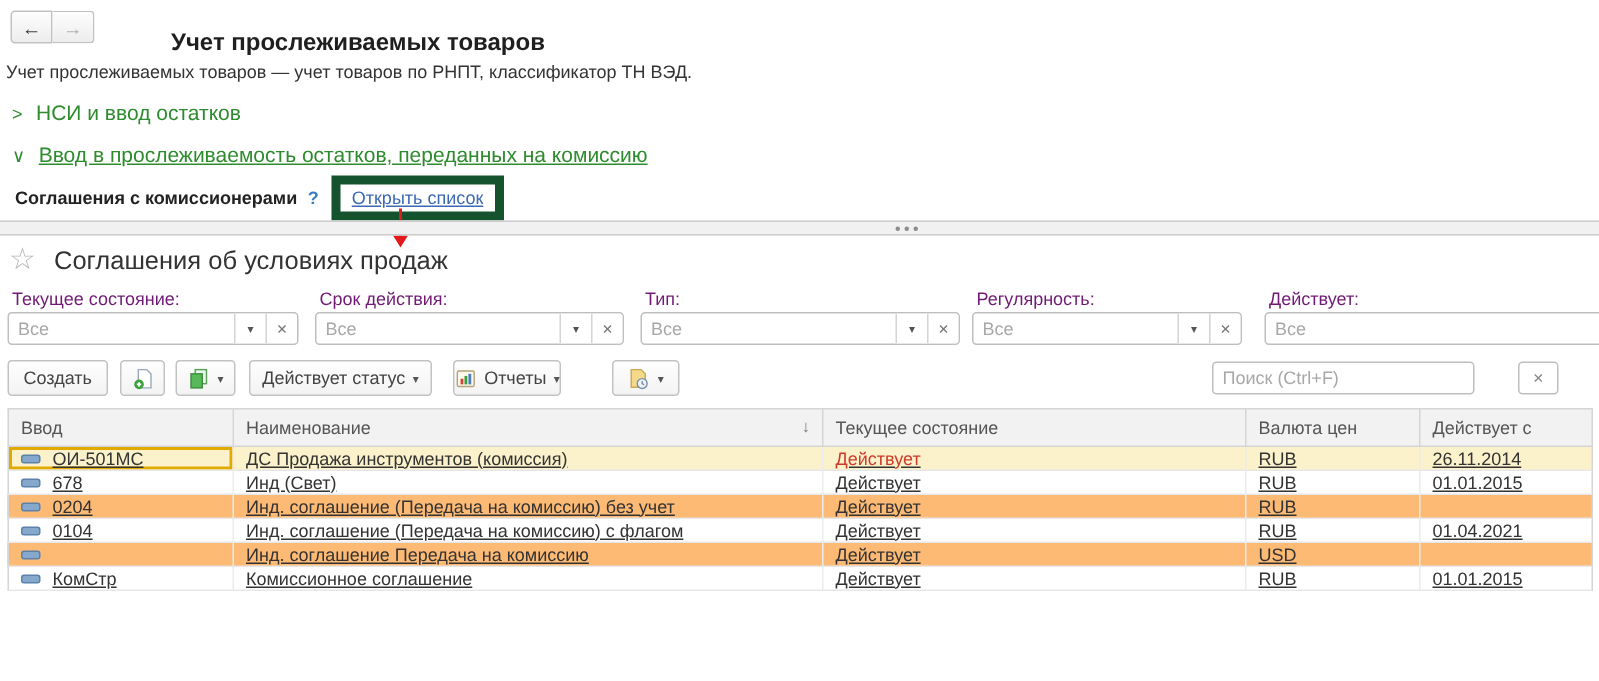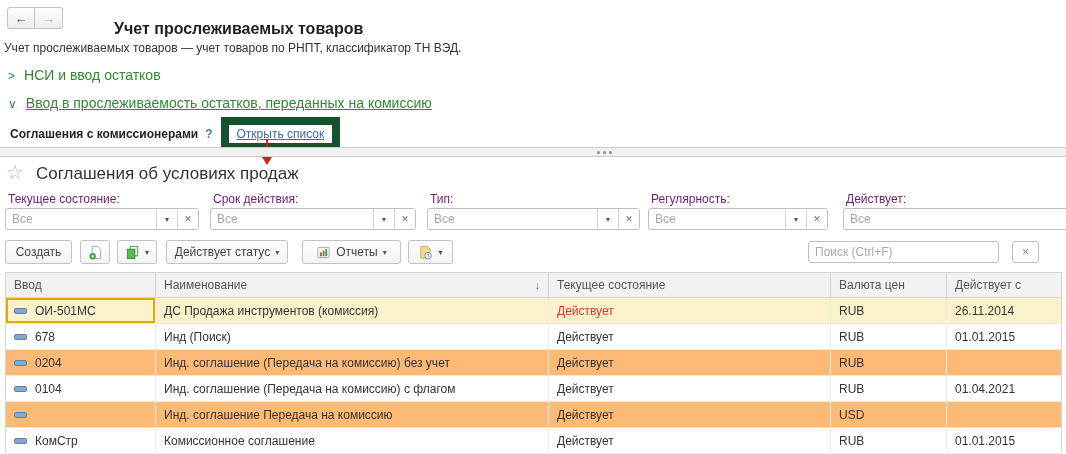--- a/index.html
+++ b/index.html
@@ -21,21 +21,21 @@
 
   .nav-group { left:8px; font-size:14px; color:#2e8b2e; cursor:pointer; display:flex; gap:9px; align-items:baseline; }
   .nav-group .chev { font-size:12px; }
   .nav-group.g1 { top:67px; }
   .nav-group.g2 { top:95px; }
   .nav-group.g2 .lbl { text-decoration:underline; }
 
   .agree-row { left:10px; top:117px; display:flex; align-items:center; font-size:12px; }
   .agree-lbl { font-weight:bold; color:#222; }
   .agree-help { color:#3a7ebf; font-weight:bold; margin-left:7px; cursor:pointer; }
-  .annot-box { margin-left:8px; border:8px solid #14532d; padding:2px 8px; }
+  .annot-box { margin-left:8px; border:6px solid #14532d; padding:2px 8px; }
   .open-link { color:#3c69b5; text-decoration:underline; cursor:pointer; font-size:12px; }
 
   .arrow-line { left:266px; top:139px; width:0; height:19px; border-left:2px solid #e01b1b; }
   .arrow-head { left:262px; top:157px; width:0; height:0;
                 border-left:5px solid transparent; border-right:5px solid transparent;
                 border-top:8px solid #e01b1b; }
 
   .splitter { left:0; top:147px; width:1066px; height:10px; background:#f1f1f1;
               border-top:1px solid #cccccc; border-bottom:1px solid #cccccc; cursor:row-resize; }
   .splitter-dots { position:absolute; left:597px; top:3px; width:3px; height:3px;
@@ -64,21 +64,21 @@
                   background:#fff; display:flex; align-items:center; justify-content:center;
                   color:#888; font-size:12px; cursor:pointer; }
 
   
   .table { left:5px; top:272px; width:1057px; font-size:12px; }
   .trow { display:grid; grid-template-columns:150px 393px 282px 116px 1fr; }
   .thead .cell { background:#f2f2f2; border:1px solid #d5d5d5; border-right:none;
                  height:26px; display:flex; align-items:center; padding:0 8px; color:#555; cursor:pointer; }
   .thead .cell:last-child { border-right:1px solid #d5d5d5; }
   .sort-ind { margin-left:auto; color:#777; font-size:11px; }
-  .row { height:26px; }
+  .row { height:16px;text-decoration:underline; }
   .row .cell { border-left:1px solid #ececec; border-bottom:1px solid #e7e7e7;
                display:flex; align-items:center; padding:0 8px; color:#333;
                white-space:nowrap; overflow:hidden; cursor:pointer; }
   .row .cell:first-child { border-left:1px solid #d5d5d5; }
   .row .cell:last-child  { border-right:1px solid #d5d5d5; }
   .row.alt { background:#fdba74; }
   .row.selected { background:#fbf2cc; }
   .row.selected .cell-number { box-shadow:inset 0 0 0 2px #e2aa00; }
   .row.selected .cell-state  { color:#cf3a2b; }
   .marker { width:13px; height:6px; background:#85a8cc; border:1px solid #5a82aa;
@@ -168,39 +168,39 @@
   <svg class="ico" width="15" height="15" viewBox="0 0 16 16">
     <rect x="5.5" y="1.5" width="8" height="10" fill="#eaf6ea" stroke="#58a058"></rect>
     <rect x="2.5" y="4.5" width="8" height="10" fill="#57b957" stroke="#3c8c3c"></rect>
   </svg>
   <span class="caret">▾</span>
 </div>
 <div class="abs tbtn" style="left:166px;width:122px">
   <span>Действует статус</span>
   <span class="caret">▾</span>
 </div>
-<div class="abs tbtn" style="left:302px;width:99px">
+<div class="abs tbtn" style="left:302px;width:72px">
   <svg class="ico" width="15" height="15" viewBox="0 0 16 16">
     <rect x="2" y="2.5" width="12" height="11" rx="1" fill="#fdf8ec" stroke="#b3a27a"></rect>
     <rect x="4.3" y="8" width="2" height="4" fill="#d04437"></rect>
     <rect x="7.1" y="6" width="2" height="6" fill="#3f9e3f"></rect>
     <rect x="9.9" y="4.5" width="2" height="7.5" fill="#4a7ebf"></rect>
   </svg>
   <span>Отчеты</span>
   <span class="caret">▾</span>
 </div>
 <div class="abs tbtn" style="left:408px;width:45px">
   <svg class="ico" width="15" height="15" viewBox="0 0 16 16">
     <path d="M3 1.5h7l3 3V14H3z" fill="#f5d98b" stroke="#c9a955"></path>
     <circle cx="10.8" cy="11.4" r="3.5" fill="#eef3f8" stroke="#7a90a8"></circle>
     <path d="M10.8 9.6v1.9l1.4.8" stroke="#7a90a8" fill="none"></path>
   </svg>
   <span class="caret">▾</span>
 </div>
-<input class="abs text-input" style="left: 808px; top: 241px; width: 191px; height: 22px;" placeholder="Поиск (Ctrl+F)">
+<input class="abs text-input" style="left: 808px; top: 241px; width: 175px; height: 22px;" placeholder="Поиск (Ctrl+F)">
 <div class="abs search-clear" style="left:1012px">
   <span>×</span>
 </div>
 
 <div class="abs table">
   <div class="trow thead">
     <div class="cell">
         <span>Ввод</span>
       </div>
     <div class="cell">
@@ -235,21 +235,21 @@
     <div class="cell">
         <span>26.11.2014</span>
       </div>
   </div>
   <div class="trow row">
     <div class="cell cell-number">
         <span class="marker"></span>
         <span>678</span>
       </div>
     <div class="cell">
-        <span>Инд (Поиск)</span>
+        <span>Инд (Свет)</span>
       </div>
     <div class="cell cell-state">
         <span>Действует</span>
       </div>
     <div class="cell">
         <span>RUB</span>
       </div>
     <div class="cell">
         <span>01.01.2015</span>
       </div>

